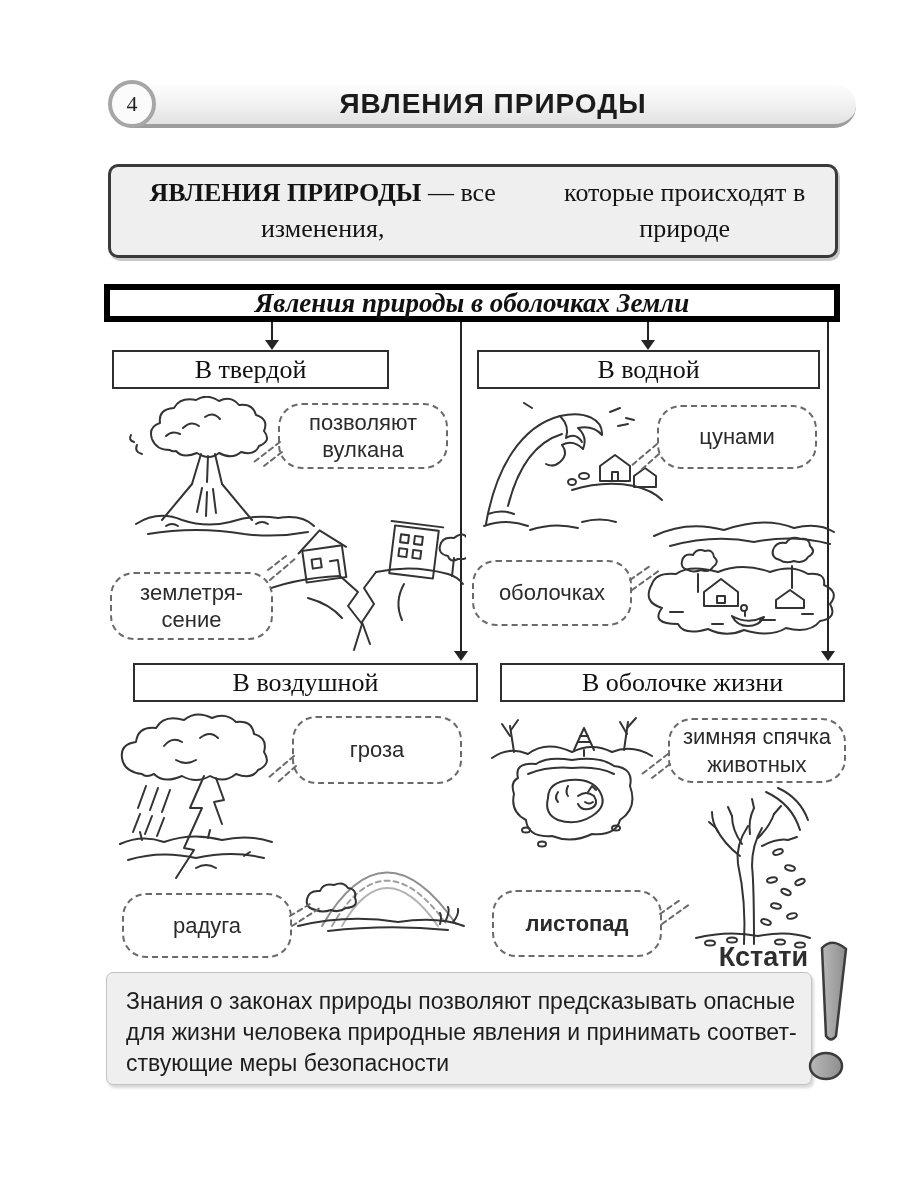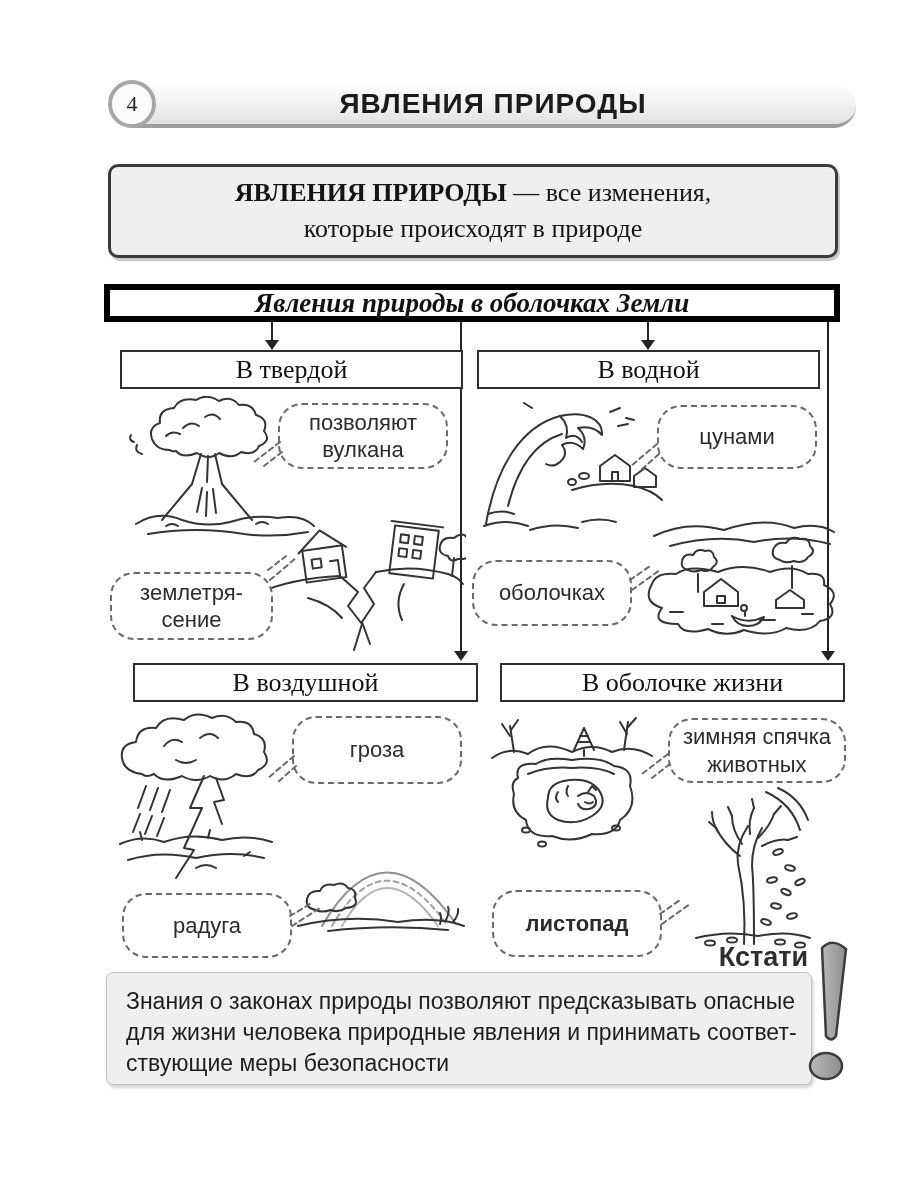--- a/index.html
+++ b/index.html
@@ -23,39 +23,39 @@
     position:absolute; left:108px; top:80px; width:48px; height:48px;
     border-radius:50%; background:#fbfbfb; border:4px solid #a6a6a6;
     box-sizing:border-box; display:flex; align-items:center; justify-content:center;
     font-family:"Liberation Serif", serif; font-size:22px; color:#222; z-index:2;
   }
   
   .definition-box {
     position:absolute; left:108px; top:164px; width:730px; height:94px;
     box-sizing:border-box; border:3px solid #3a3a3a; border-radius:10px;
     background:#efefef; box-shadow:2px 3px 0 #c9c9c9;
-    display:flex; flex-direction:column; align-items:center; justify-content:center;
+    display:flex; flex-direction:row; align-items:center; justify-content:center;
     font-family:"Liberation Serif", serif; font-size:26px; color:#141414; line-height:36px;
     text-align:center;
   }
   .definition-box b { font-weight:bold; }
   
   .root-box {
     position:absolute; left:104px; top:284px; width:736px; height:38px;
     box-sizing:border-box; border:6px solid #000000; background:#fff;
     display:flex; align-items:center; justify-content:center;
     font-family:"Liberation Serif", serif; font-weight:bold; font-size:27px; color:#111;font-style:italic;
   }
   .branch-box {
     position:absolute; height:39px; box-sizing:border-box;
     border:2px solid #2e2e2e; background:#fff;
     display:flex; align-items:center; justify-content:center;
     font-family:"Liberation Serif", serif; font-size:26px; color:#111;
   }
-  .bb-solid { left:120px; top:350px; width:343px; }
+  .bb-solid { left:112px; top:350px; width:277px; }
   .bb-water { left:477px; top:350px; width:343px; }
   .bb-air   { left:133px; top:663px; width:345px; }
   .bb-life  { left:500px; top:663px; width:345px;padding-left:20px; }
   
   .vline { position:absolute; width:2px; background:#242424; }
   .arrow-head {
     position:absolute; width:0; height:0;
     border-left:7px solid transparent; border-right:7px solid transparent;
     border-top:10px solid #242424;
   }

